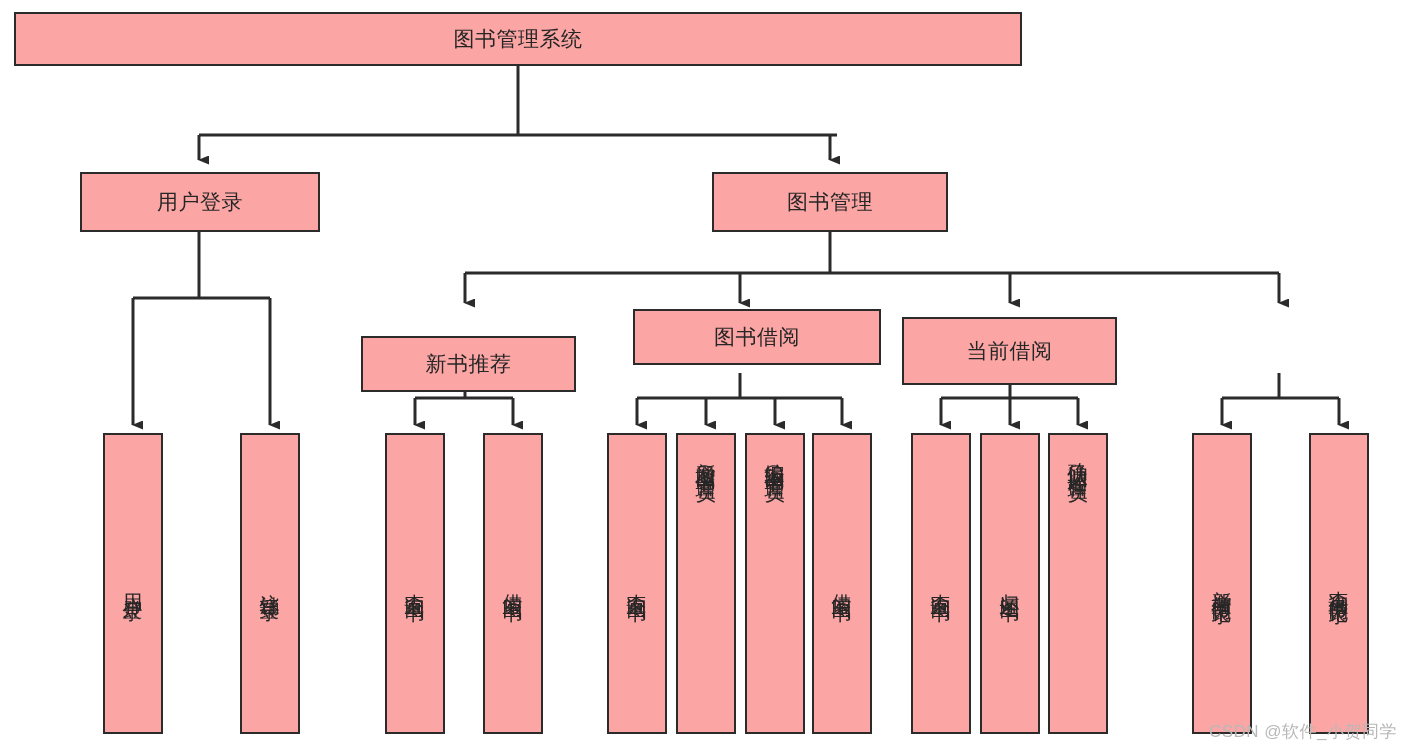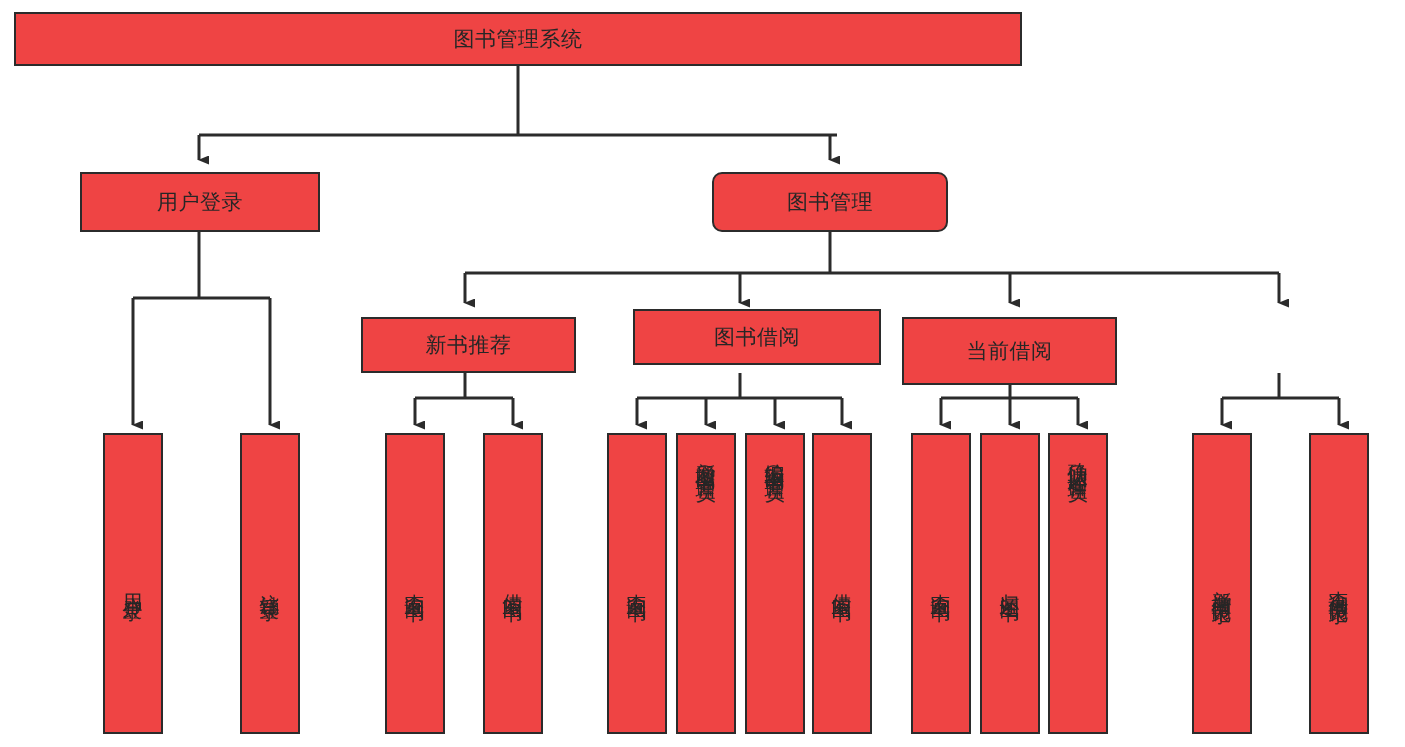--- a/index.html
+++ b/index.html
@@ -13,21 +13,21 @@
   #diagram-root {
     position: relative;
     width: 1405px;
     height: 747px;
     background: #ffffff;
     overflow: hidden;
   }
   .node {
     position: absolute;
     box-sizing: border-box;
-    background: #ef4444;
+    background: #fca5a5;
     border: 2px solid #2b2b2b;
     display: flex;
     align-items: center;
     justify-content: center;
     color: #1a1a1a;
   }
   .node-label {
     font-size: 21px;
     line-height: 1.18;
     letter-spacing: 0.5px;
@@ -124,25 +124,25 @@
     </g>
   </svg>
 
   <div class="node" style="left:14px; top:12px; width:1008px; height:54px;">
     <span class="node-label">图书管理系统</span>
   </div>
 
   <div class="node" style="left:80px; top:172px; width:240px; height:60px;">
     <span class="node-label">用户登录</span>
   </div>
-  <div class="node" style="left:712px; top:172px; width:236px; height:60px;border-radius:10px;">
+  <div class="node" style="left:712px; top:172px; width:236px; height:60px;">
     <span class="node-label">图书管理</span>
   </div>
 
-  <div class="node" style="left:361px; top:317px; width:215px; height:56px;">
+  <div class="node" style="left:361px; top:336px; width:215px; height:56px;">
     <span class="node-label">新书推荐</span>
   </div>
   <div class="node" style="left:633px; top:309px; width:248px; height:56px;">
     <span class="node-label">图书借阅</span>
   </div>
   <div class="node" style="left:902px; top:317px; width:215px; height:68px;">
     <span class="node-label">当前借阅</span>
   </div>
 
   <div class="node vertical centerv" style="left:103px; top:433px; width:60px; height:301px;">
@@ -182,14 +182,15 @@
     <span class="node-label">确认归还（管理员）</span>
   </div>
 
   <div class="node vertical centerv" style="left:1192px; top:433px; width:60px; height:301px;">
     <span class="node-label">新增借阅记录</span>
   </div>
   <div class="node vertical centerv" style="left:1309px; top:433px; width:60px; height:301px;">
     <span class="node-label">查询借阅记录</span>
   </div>
 
+  <div class="watermark">CSDN @软件_小贺同学</div>
 
 </div>
 
 </body></html>

